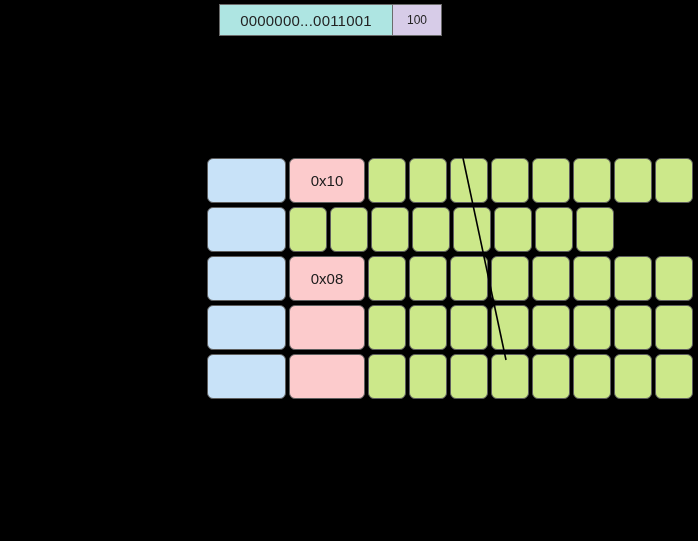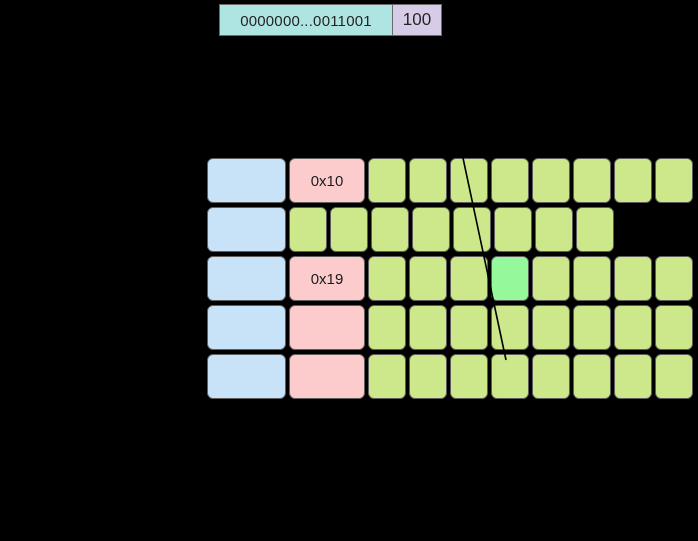--- a/index.html
+++ b/index.html
@@ -28,21 +28,21 @@
     font-size:15px;color:#222;
     letter-spacing:0.2px;
     box-sizing:border-box;
   }
   .addr-off{
     width:49px;
     background:#D7CCE8;
     border:1px solid #6b6b6b;
     border-left:none;
     display:flex;align-items:center;justify-content:center;
-    font-size:17px;color:#222;
+    font-size:12px;color:#222;
     box-sizing:border-box;
   }
 
   
   #table{
     position:absolute;
     left:207px; top:158px;
   }
   .row{
     position:relative;
@@ -117,25 +117,25 @@
         <div class="cell cell-data"></div>
         <div class="cell cell-data"></div>
         <div class="cell cell-data"></div>
         <div class="cell cell-data"></div>
         <div class="cell cell-data"></div>
         <div class="cell cell-data"></div>
         <div class="cell cell-data"></div>
       </div>
       <div class="row">
         <div class="cell cell-valid"></div>
-        <div class="cell cell-tag">0x19</div>
+        <div class="cell cell-tag">0x08</div>
         <div class="cell cell-data"></div>
         <div class="cell cell-data"></div>
         <div class="cell cell-data"></div>
-        <div class="cell cell-data hit"></div>
+        <div class="cell cell-data"></div>
         <div class="cell cell-data"></div>
         <div class="cell cell-data"></div>
         <div class="cell cell-data"></div>
         <div class="cell cell-data"></div>
       </div>
       <div class="row">
         <div class="cell cell-valid"></div>
         <div class="cell cell-tag"></div>
         <div class="cell cell-data"></div>
         <div class="cell cell-data"></div>

